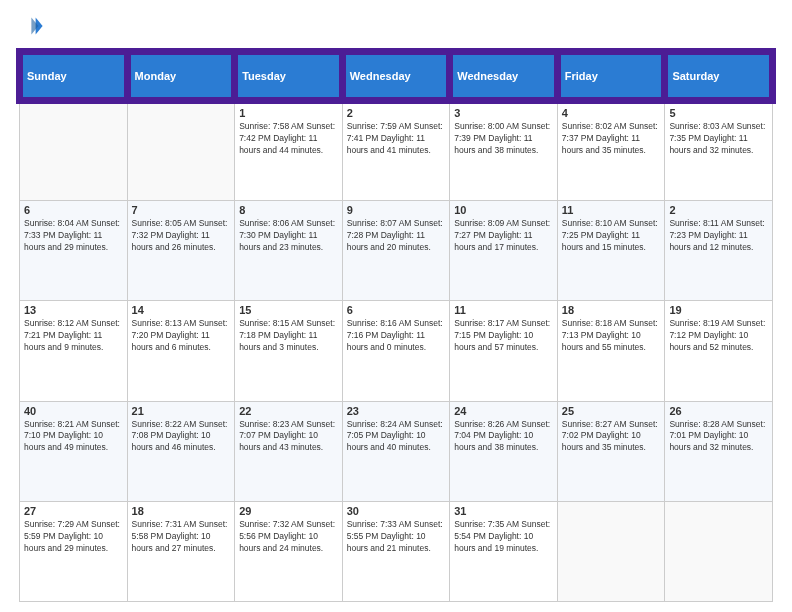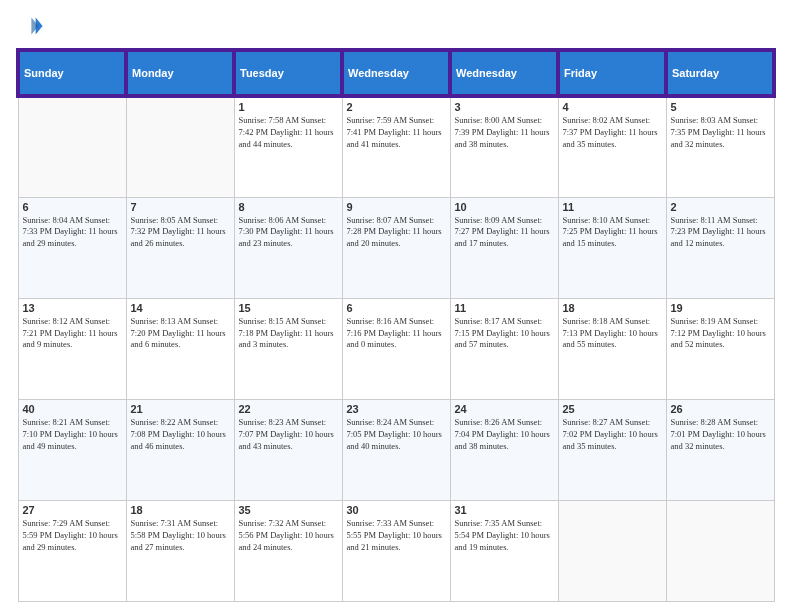--- a/index.html
+++ b/index.html
@@ -66,21 +66,21 @@
       width: 100%;
       table-layout: fixed;
     }
     .calendar th {
       background: #2b7cd3;
       color: white;
       font-size: 11px;
       font-weight: bold;
       padding: 15px 4px;
       text-align: left;
-      border: 4px solid #4c1d95;
+      border: 7px solid #4c1d95;
     }
     .calendar td {
       vertical-align: top;
       border: 1px solid #ccc;
       padding: 3px 4px;
       font-size: 9px;
       color: #333;
       height: 80px;
     }
     .calendar td.empty {
@@ -89,21 +89,20 @@
     .day-number {
       font-size: 11px;
       font-weight: bold;
       display: block;
       margin-bottom: 2px;
     }
     .day-info {
       font-size: 8.5px;
       line-height: 1.4;
       color: #333;
-      font-family: Liberation Serif, serif;
     }
     .row-light {
       background: #fff;
     }
     .row-alt {
       background: #f5f8fc;
     }
   </style>
 </head>
 <body>
@@ -312,21 +311,21 @@
 Sunset: 5:59 PM
 Daylight: 10 hours and 29 minutes.</div>
           </td>
           <td>
             <span class="day-number">18</span>
             <div class="day-info">Sunrise: 7:31 AM
 Sunset: 5:58 PM
 Daylight: 10 hours and 27 minutes.</div>
           </td>
           <td>
-            <span class="day-number">35</span>
+            <span class="day-number">29</span>
             <div class="day-info">Sunrise: 7:32 AM
 Sunset: 5:56 PM
 Daylight: 10 hours and 24 minutes.</div>
           </td>
           <td>
             <span class="day-number">30</span>
             <div class="day-info">Sunrise: 7:33 AM
 Sunset: 5:55 PM
 Daylight: 10 hours and 21 minutes.</div>
           </td>

